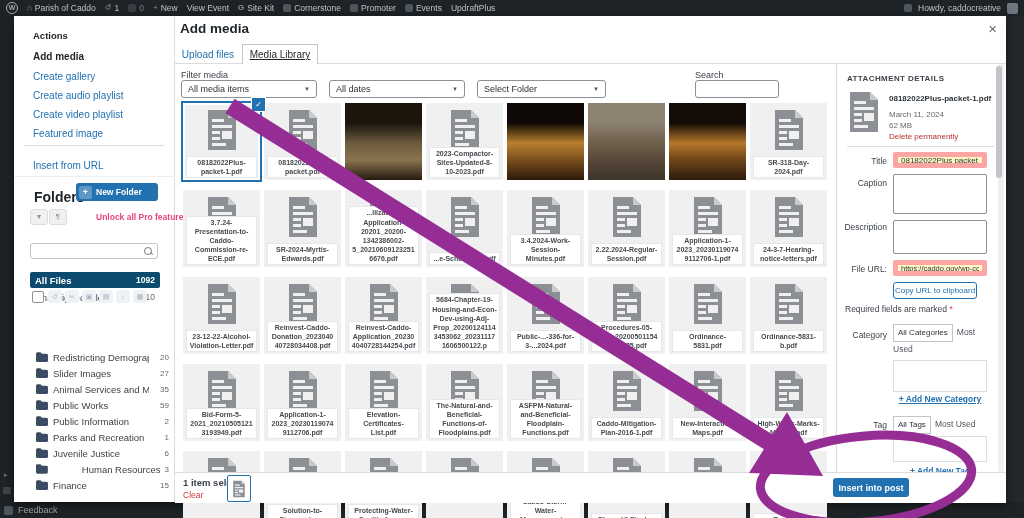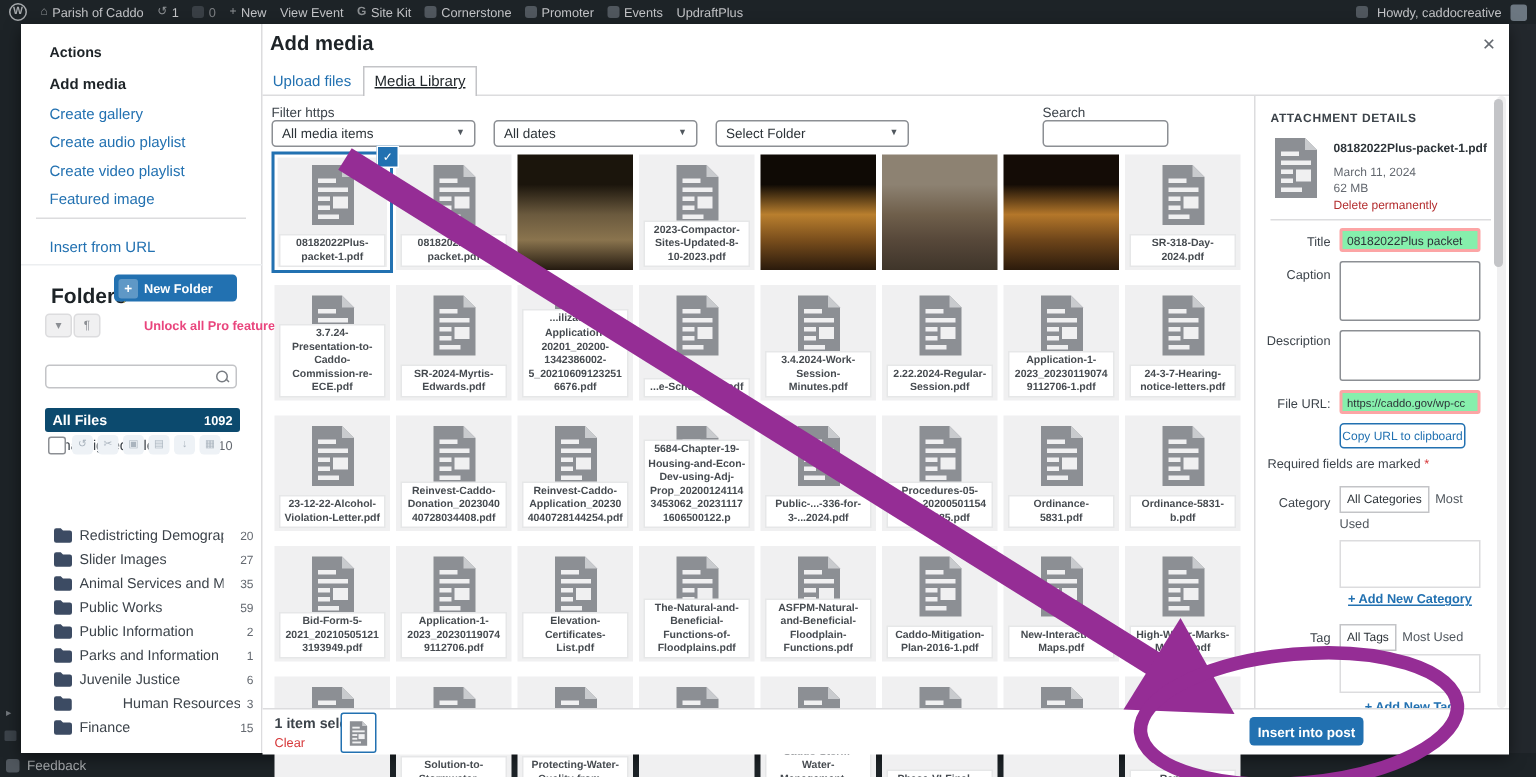--- a/index.html
+++ b/index.html
@@ -69,21 +69,21 @@
   .selthumb{position:absolute;left:52px;top:2px;width:22px;height:25px;background:#fff;border:1.5px solid #2271b1;border-radius:2px;display:flex;align-items:center;justify-content:center;}
   .insertbtn{position:absolute;left:658px;top:5px;width:76px;height:19px;background:#2271b1;border-radius:3px;color:#fff;font-size:9px;font-weight:600;display:flex;align-items:center;justify-content:center;cursor:pointer;}
   
   #details{position:absolute;left:822px;top:48px;width:170px;height:408px;background:#fff;border-left:1px solid #dcdcde;box-sizing:border-box;}
   .d-h{position:absolute;left:10px;top:10px;font-size:8px;font-weight:bold;letter-spacing:.4px;color:#3c434a;}
   .d-file{position:absolute;left:52px;top:30px;width:112px;font-size:8px;font-weight:bold;color:#2c3338;white-space:nowrap;}
   .d-meta{position:absolute;left:52px;font-size:8px;color:#646970;}
   .d-del{position:absolute;left:52px;top:68px;font-size:8px;color:#b32d2e;cursor:pointer;}
   .d-div{position:absolute;left:10px;right:12px;top:82px;border-top:1px solid #dcdcde;}
   .d-label{position:absolute;left:2px;width:48px;text-align:right;font-size:8.5px;color:#3c434a;}
-  .d-input{position:absolute;left:56px;width:94px;height:16px;border:2px solid #fca5a5;border-radius:2px;background:#86efac;font-size:8px;color:#2c3338;padding:0 3px;box-sizing:border-box;font-family:"Liberation Sans",sans-serif;}
+  .d-input{position:absolute;left:56px;width:94px;height:16px;border:5px solid #fca5a5;border-radius:2px;background:#fef9c3;font-size:8px;color:#2c3338;padding:0 3px;box-sizing:border-box;font-family:"Liberation Sans",sans-serif;}
   .d-ta{position:absolute;left:56px;width:94px;border:1px solid #8c8f94;border-radius:2px;background:#fff;box-sizing:border-box;resize:none;}
   .copybtn{position:absolute;left:56px;top:218px;width:82px;height:15px;background:#fff;border:1px solid #2271b1;border-radius:3px;color:#2271b1;font-size:8px;display:flex;align-items:center;justify-content:center;cursor:pointer;}
   .reqnote{position:absolute;left:8px;top:240px;font-size:8.5px;color:#3c434a;}
   .tabsml{position:absolute;left:56px;width:100px;font-size:8.5px;color:#50575e;line-height:1.7;}
   .tabsml .ton{display:inline-block;background:#fff;border:1px solid #c3c4c7;padding:1px 4px;font-size:8px;color:#2c3338;margin-right:4px;}
   .selbox{position:absolute;left:56px;width:94px;border:1px solid #dcdcde;background:#fff;box-sizing:border-box;}
   .addlink{position:absolute;left:56px;width:94px;text-align:center;font-size:8.5px;font-weight:bold;color:#2271b1;text-decoration:underline;cursor:pointer;}
   .dscroll{position:absolute;right:2px;top:0;width:6px;height:408px;background:#f0f0f1;border-radius:3px;}
   .dthumbbar{position:absolute;right:2px;top:2px;width:6px;height:112px;background:#c3c4c7;border-radius:3px;}
   
@@ -233,21 +233,21 @@
               <svg width="12" height="10" viewBox="0 0 16 13">
                 <path d="M0 2 q0-2 2-2 h4 l2 2 h6 q2 0 2 2 v7 q0 2-2 2 h-12 q-2 0-2-2 z" fill="#3c4b63"></path>
               </svg>
               <span style="white-space: nowrap; overflow: hidden; max-width: 96px;">Public Information</span>
               <span class="cnt">2</span>
             </div>
             <div class="fl-row">
               <svg width="12" height="10" viewBox="0 0 16 13">
                 <path d="M0 2 q0-2 2-2 h4 l2 2 h6 q2 0 2 2 v7 q0 2-2 2 h-12 q-2 0-2-2 z" fill="#3c4b63"></path>
               </svg>
-              <span style="white-space: nowrap; overflow: hidden; max-width: 96px;">Parks and Information</span>
+              <span style="white-space: nowrap; overflow: hidden; max-width: 96px;">Parks and Recreation</span>
               <span class="cnt">1</span>
             </div>
             <div class="fl-row">
               <svg width="12" height="10" viewBox="0 0 16 13">
                 <path d="M0 2 q0-2 2-2 h4 l2 2 h6 q2 0 2 2 v7 q0 2-2 2 h-12 q-2 0-2-2 z" fill="#3c4b63"></path>
               </svg>
               <span style="white-space: nowrap; overflow: hidden; max-width: 96px;">Juvenile Justice</span>
               <span class="cnt">6</span>
             </div>
             <div class="fl-row">
@@ -271,21 +271,21 @@
     <div id="mtitle">Add media</div>
     <div id="mclose">✕</div>
     <div class="tabline"></div>
     <div class="tab inactive" style="left:166px;width:56px;">
         <span>Upload files</span>
       </div>
     <div class="tab active" style="left:228px;width:76px;text-decoration:underline;">
         <span>Media Library</span>
       </div>
 
-    <div class="flabel" style="left:167px;">Filter https</div>
+    <div class="flabel" style="left:167px;">Filter media</div>
     <div class="wpselect" style="left:167px;width:136px;">
         <span>All media items</span>
         <span class="chev">▼</span>
       </div>
     <div class="wpselect" style="left:315px;width:136px;">
         <span>All dates</span>
         <span class="chev">▼</span>
       </div>
     <div class="wpselect" style="left:463px;width:129px;">
         <span>Select Folder</span>

